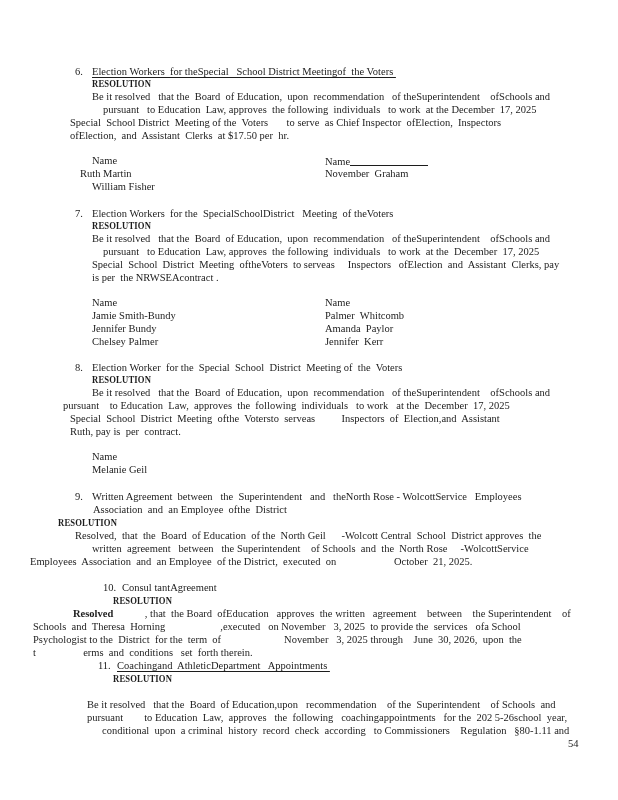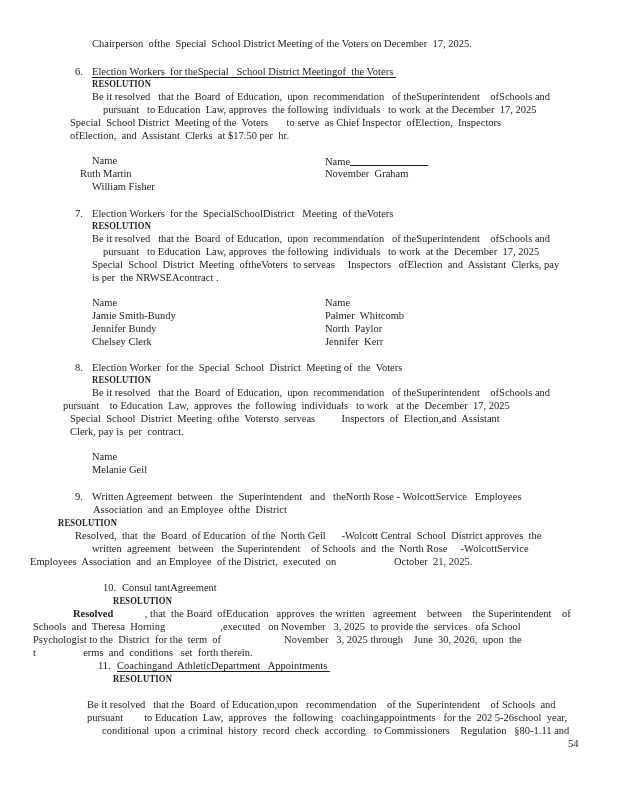--- a/index.html
+++ b/index.html
@@ -37,21 +37,20 @@
     border-bottom: 1px solid #1c1c1c;
     vertical-align: baseline;
     transform: translateY(1px);
   }
 </style>
 </head>
 <body>
 
 <div class="page">
 
-  <div class="ln" style="left:92px; top:38px">Chairperson  ofthe  Special  School District Meeting of the Voters on December  17, 2025.</div>
 
   <section>
     <div class="ln" style="left:75px; top:66px">6.</div>
     <div class="ln u" style="left:92px; top:66px">Election Workers  for theSpecial   School District Meetingof  the Voters </div>
     <div class="ln res" style="left:92px; top:78px">RESOLUTION</div>
     <div class="ln" style="left:92px; top:91px">Be it resolved   that the  Board  of Education,  upon  recommendation   of theSuperintendent    ofSchools and</div>
     <div class="ln" style="left:103px; top:104px">pursuant   to Education  Law, approves  the following  individuals   to work  at the December  17, 2025</div>
     <div class="ln" style="left:70px; top:117px">Special  School District  Meeting of the  Voters       to serve  as Chief Inspector  ofElection,  Inspectors</div>
     <div class="ln" style="left:70px; top:130px">ofElection,  and  Assistant  Clerks  at $17.50 per  hr.</div>
 
@@ -69,33 +68,33 @@
     <div class="ln" style="left:92px; top:233px">Be it resolved   that the  Board  of Education,  upon  recommendation   of theSuperintendent    ofSchools and</div>
     <div class="ln" style="left:103px; top:246px">pursuant   to Education  Law, approves  the following  individuals   to work  at the  December  17, 2025</div>
     <div class="ln" style="left:92px; top:259px">Special  School  District  Meeting  oftheVoters  to serveas     Inspectors   ofElection  and  Assistant  Clerks, pay</div>
     <div class="ln" style="left:92px; top:272px">is per  the NRWSEAcontract .</div>
 
     <div class="ln" style="left:92px; top:297px">Name</div>
     <div class="ln" style="left:325px; top:297px">Name</div>
     <div class="ln" style="left:92px; top:310px">Jamie Smith-Bundy</div>
     <div class="ln" style="left:325px; top:310px">Palmer  Whitcomb</div>
     <div class="ln" style="left:92px; top:323px">Jennifer Bundy</div>
-    <div class="ln" style="left:325px; top:323px">North  Paylor</div>
-    <div class="ln" style="left:92px; top:336px">Chelsey Clerk</div>
+    <div class="ln" style="left:325px; top:323px">Amanda  Paylor</div>
+    <div class="ln" style="left:92px; top:336px">Chelsey Palmer</div>
     <div class="ln" style="left:325px; top:336px">Jennifer  Kerr</div>
   </section>
 
   <section>
     <div class="ln" style="left:75px; top:362px">8.</div>
     <div class="ln" style="left:92px; top:362px">Election Worker  for the  Special  School  District  Meeting of  the  Voters</div>
     <div class="ln res" style="left:92px; top:374px">RESOLUTION</div>
     <div class="ln" style="left:92px; top:387px">Be it resolved   that the  Board  of Education,  upon  recommendation   of theSuperintendent    ofSchools and</div>
     <div class="ln" style="left:63px; top:400px">pursuant    to Education  Law,  approves  the  following  individuals   to work   at the  December  17, 2025</div>
     <div class="ln" style="left:70px; top:413px">Special  School  District  Meeting  ofthe  Votersto  serveas          Inspectors  of  Election,and  Assistant</div>
-    <div class="ln" style="left:70px; top:426px">Clerk, pay is  per  contract.</div>
+    <div class="ln" style="left:70px; top:426px">Ruth, pay is  per  contract.</div>
 
     <div class="ln" style="left:92px; top:451px">Name</div>
     <div class="ln" style="left:92px; top:464px">Melanie Geil</div>
   </section>
 
   <section>
     <div class="ln" style="left:75px; top:491px">9.</div>
     <div class="ln" style="left:92px; top:491px">Written Agreement  between   the  Superintendent   and   theNorth Rose - WolcottService   Employees</div>
     <div class="ln" style="left:93px; top:504px">Association  and  an Employee  ofthe  District</div>
     <div class="ln res" style="left:58px; top:517px">RESOLUTION</div>

